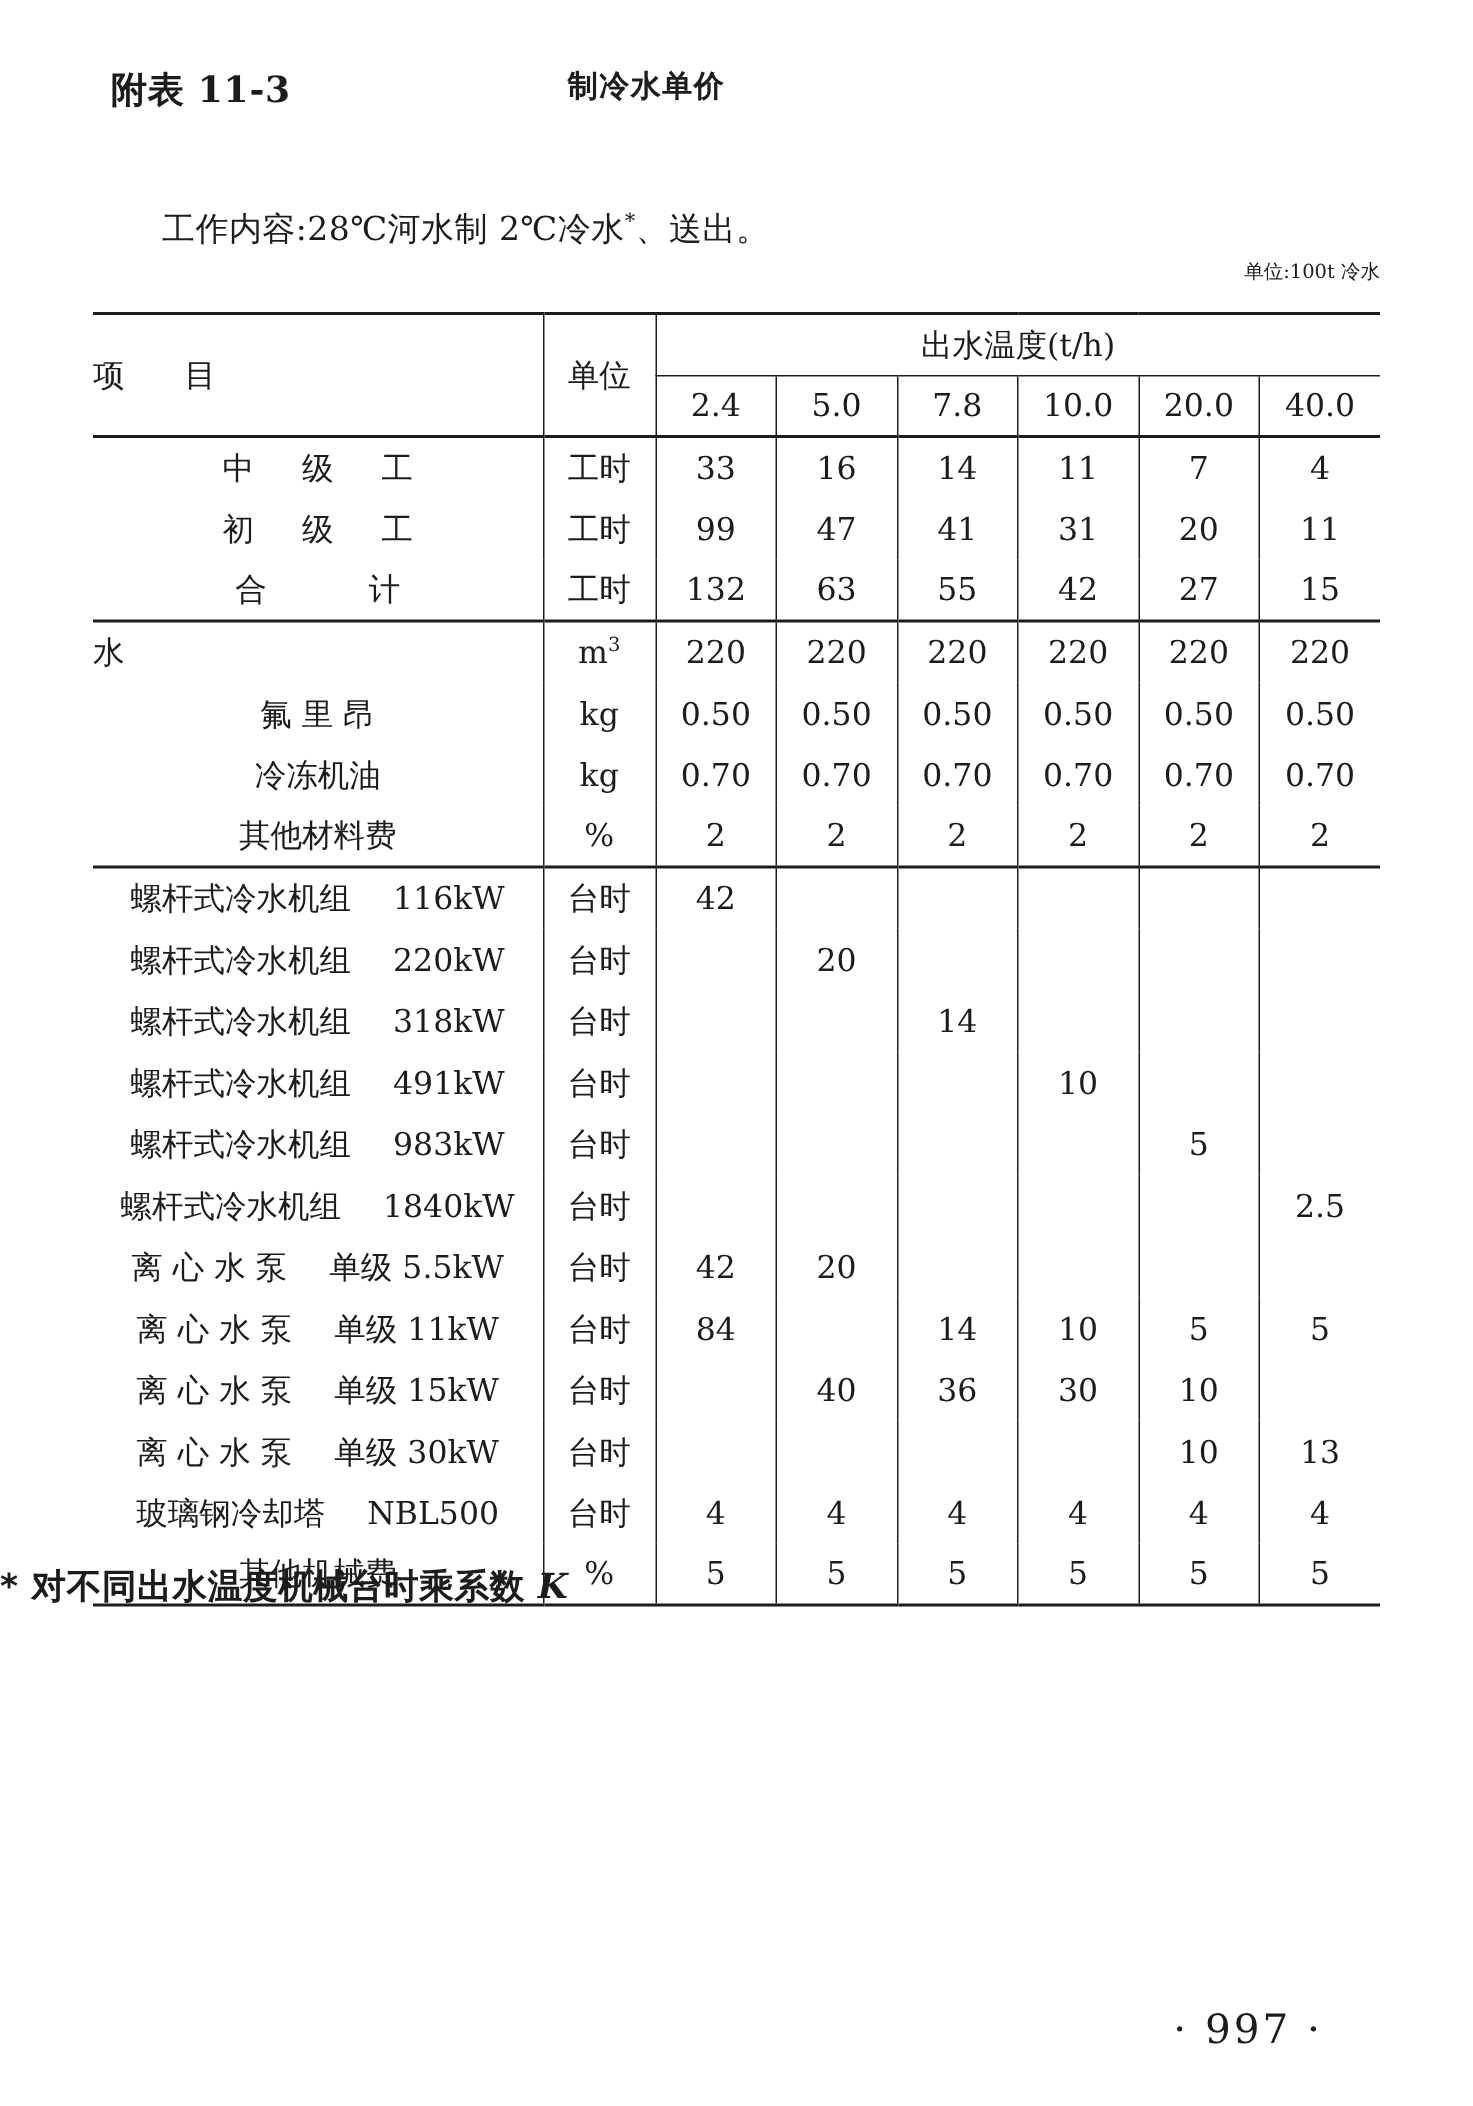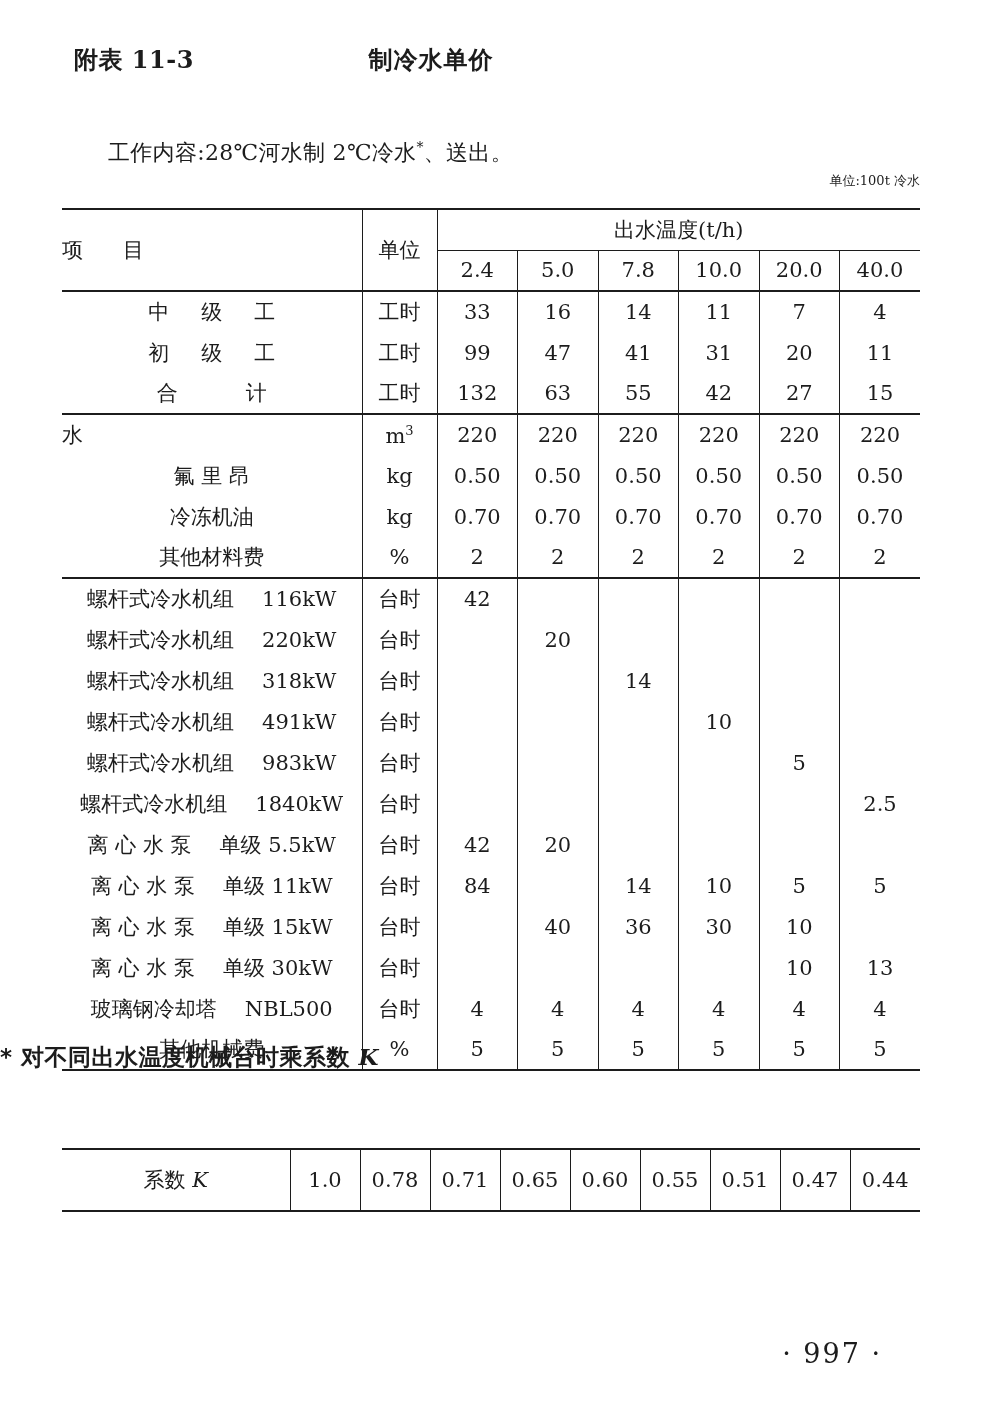--- a/index.html
+++ b/index.html
@@ -37,21 +37,21 @@
     font-weight: 700;
     letter-spacing: .5px;
     white-space: nowrap;
   }
   .tbl-title {
     position: absolute;
     left: 0;
     top: 0;
     width: 862px;
     text-align: center;
-    font-size: 24px;
+    font-size: 20px;
     font-weight: 700;
     letter-spacing: 1px;
   }
   .note {
     position: absolute;
     left: 108px;
     font-size: 22px;
     white-space: nowrap;
     letter-spacing: .3px;
   }
@@ -429,31 +429,19 @@
           <col class="k-col-v">
           <col class="k-col-v">
         <col class="k-col-v">
           <col class="k-col-v">
           <col class="k-col-v">
         <col class="k-col-v">
           <col class="k-col-v">
           <col class="k-col-v">
       </colgroup>
       <tbody>
-        <tr>
-          <td class="hr-sec hr-bottom"><span>系数 </span><i class="kit">K</i></td>
-          <td class="hr-sec hr-bottom vl">1.0</td>
-          <td class="hr-sec hr-bottom vl">0.78</td>
-          <td class="hr-sec hr-bottom vl">0.71</td>
-          <td class="hr-sec hr-bottom vl">0.65</td>
-          <td class="hr-sec hr-bottom vl">0.60</td>
-          <td class="hr-sec hr-bottom vl">0.55</td>
-          <td class="hr-sec hr-bottom vl">0.51</td>
-          <td class="hr-sec hr-bottom vl">0.47</td>
-          <td class="hr-sec hr-bottom vl">0.44</td>
-        </tr>
       </tbody>
     </table>
   </div>
 
   <div class="page-no">· 997 ·</div>
 
 </div>
 
 </body></html>

